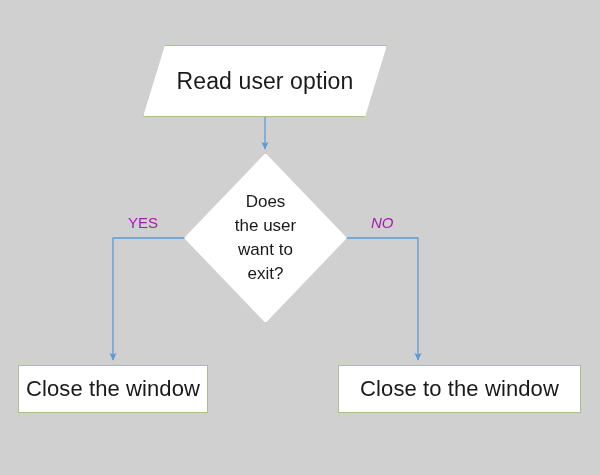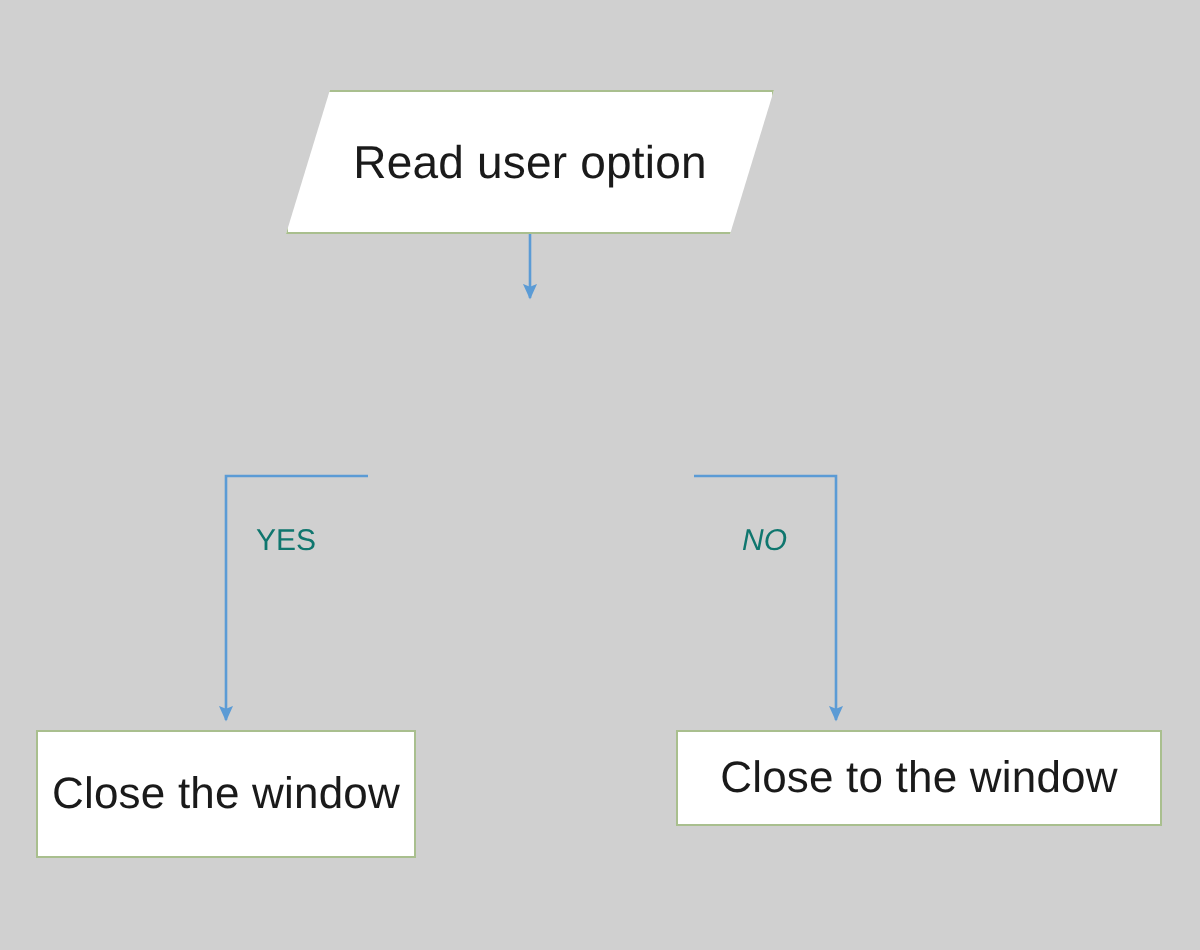--- a/index.html
+++ b/index.html
@@ -78,40 +78,39 @@
     border: 1px solid #a9bf8e;
   }
   .node-rect .node-label {
     font-size: 22px;
     letter-spacing: 0.1px;
   }
   #node-close {
     left: 18px;
     top: 365px;
     width: 190px;
-    height: 64px;
+    height: 48px;
   }
   #node-return {
     left: 338px;
     top: 365px;
     width: 243px;
     height: 48px;
   }
 
   .node-label {
     pointer-events: none;
   }
 
   
   .edge-label {
     position: absolute;
     font-size: 15px;
-    color: #0f766e;
+    color: #a21caf;
     white-space: nowrap;
-    margin-top: 48px;
   }
   #edge-label-yes {
     left: 128px;
     top: 214px;
   }
   #edge-label-no {
     left: 371px;
     top: 214px;
     font-style: italic;
   }
@@ -132,20 +131,26 @@
 
     <path d="M184,238 L113,238 L113,360" fill="none" stroke="#5b9bd5" stroke-width="1.3" marker-end="url(#arrowhead)"></path>
 
     <path d="M347,238 L418,238 L418,360" fill="none" stroke="#5b9bd5" stroke-width="1.3" marker-end="url(#arrowhead)"></path>
   </svg>
 
   <div class="node node-parallelogram" id="node-read">
     <span class="node-label">Read user option</span>
   </div>
 
+  <div class="node node-diamond" id="node-decision">
+    <span class="node-label">Does
+the user
+want to
+exit?</span>
+  </div>
 
   <div class="node node-rect" id="node-close">
     <span class="node-label">Close the window</span>
   </div>
 
   <div class="node node-rect" id="node-return">
     <span class="node-label">Close to the window</span>
   </div>
 
   <span class="edge-label" id="edge-label-yes">YES</span>

